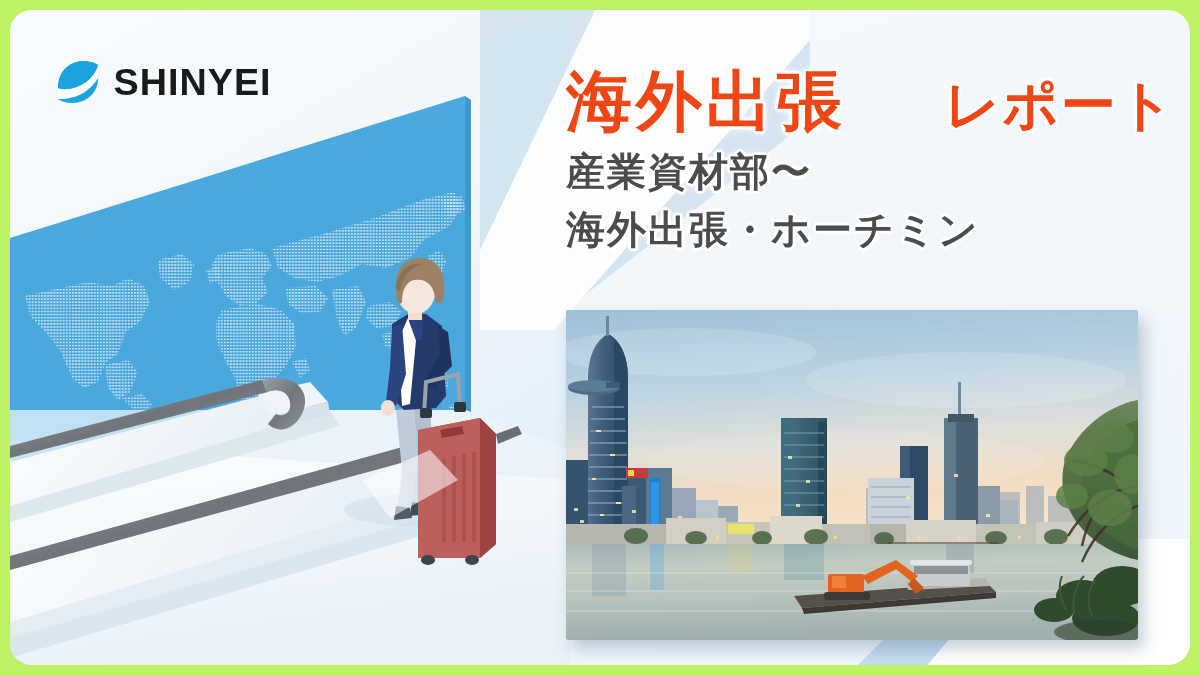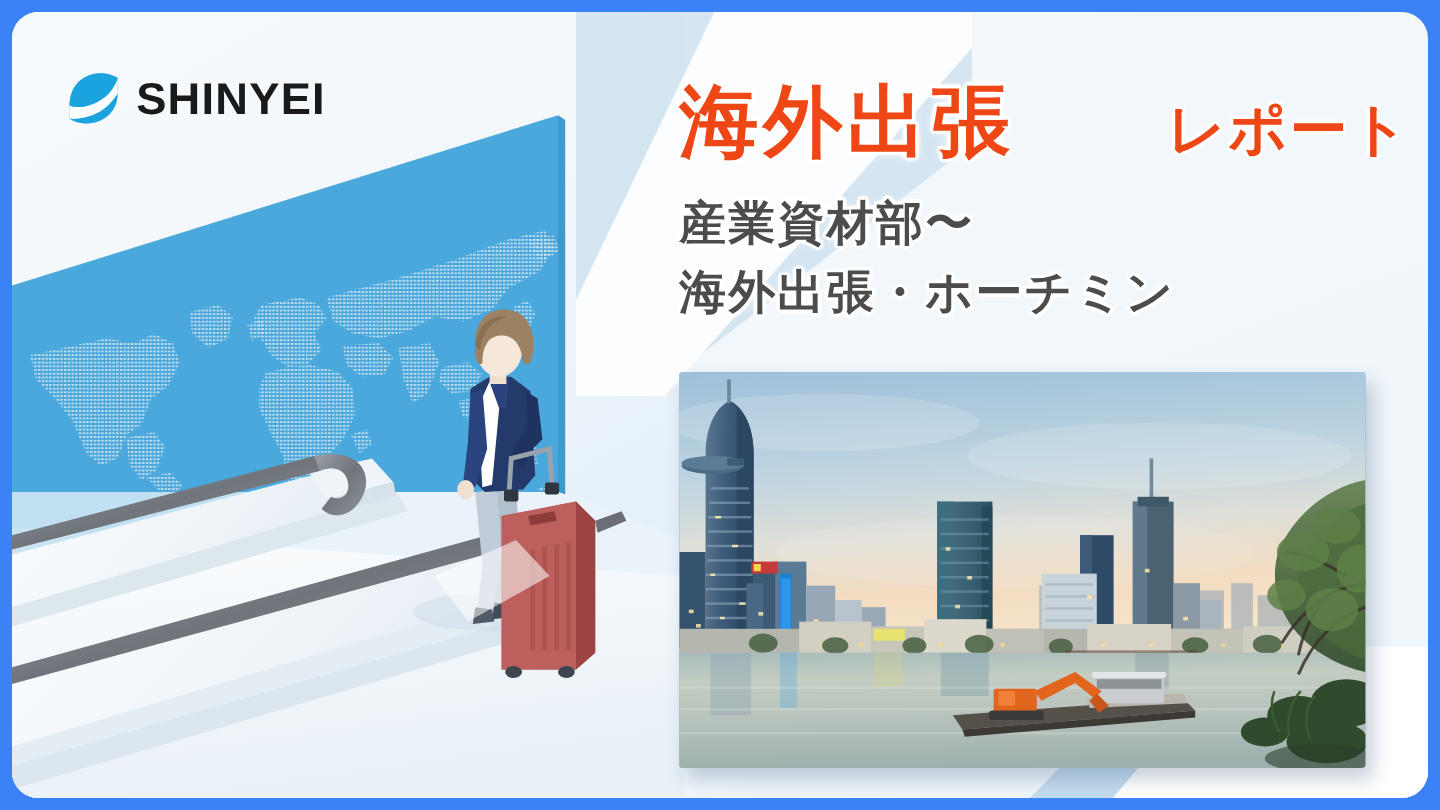--- a/index.html
+++ b/index.html
@@ -2,21 +2,21 @@
 <html><head>
 <meta charset="utf-8">
 <style>
   * { margin:0; padding:0; box-sizing:border-box; }
   html,body { width:1200px; height:675px; overflow:hidden; background:#1b4b8f; }
   body { font-family:"Liberation Sans", sans-serif; }
 
   #stage {
     position:relative;
     width:1200px; height:675px;
-    background:#3b82f6;
+    background:#bef264;
   }
 
   
   #card {
     position:absolute;
     left:10px; top:10px; right:10px; bottom:10px;
     border-radius:22px;
     overflow:hidden;
     background:linear-gradient(160deg,#f7fafc 0%,#f2f7fb 45%,#eef5fa 100%);
   }
@@ -78,42 +78,42 @@
     color:#ee4614;
     letter-spacing:4px;
     text-shadow:
       0 0 6px #fff, 0 0 6px #fff, 0 0 10px #fff,
       2px 2px 0 #fff, -2px 2px 0 #fff, 2px -2px 0 #fff, -2px -2px 0 #fff,
       3px 0 0 #fff, -3px 0 0 #fff, 0 3px 0 #fff, 0 -3px 0 #fff;
   }
   #title-sub-kana {
     font-family:Liberation Serif, serif;
     font-weight:bold;
-    font-size:48px;
+    font-size:55px;
     color:#ee4614;
     letter-spacing:2px;
     margin-left:10px;
     text-shadow:
       0 0 6px #fff, 0 0 6px #fff,
       2px 2px 0 #fff, -2px 2px 0 #fff, 2px -2px 0 #fff, -2px -2px 0 #fff;
   }
   .subline {
     font-family:"DejaVu Sans", sans-serif;
     font-weight:bold;
     font-size:39px;
     line-height:1.48;
     color:#4c4c4c;
     letter-spacing:2px;
     white-space:nowrap;
     text-shadow:
       0 0 5px #fff, 0 0 8px #fff,
       2px 2px 0 #fff, -2px 2px 0 #fff, 2px -2px 0 #fff, -2px -2px 0 #fff,
       3px 0 0 #fff, -3px 0 0 #fff, 0 3px 0 #fff, 0 -3px 0 #fff;
   }
-  #subtitle { margin-top:18px; }
+  #subtitle { }
 
   
   #photo {
     position:absolute;
     left:556px; top:300px;
     width:572px; height:330px;
     border-radius:3px;
     overflow:hidden;
     z-index:8;
     box-shadow:6px 9px 16px rgba(40,70,110,0.26);

